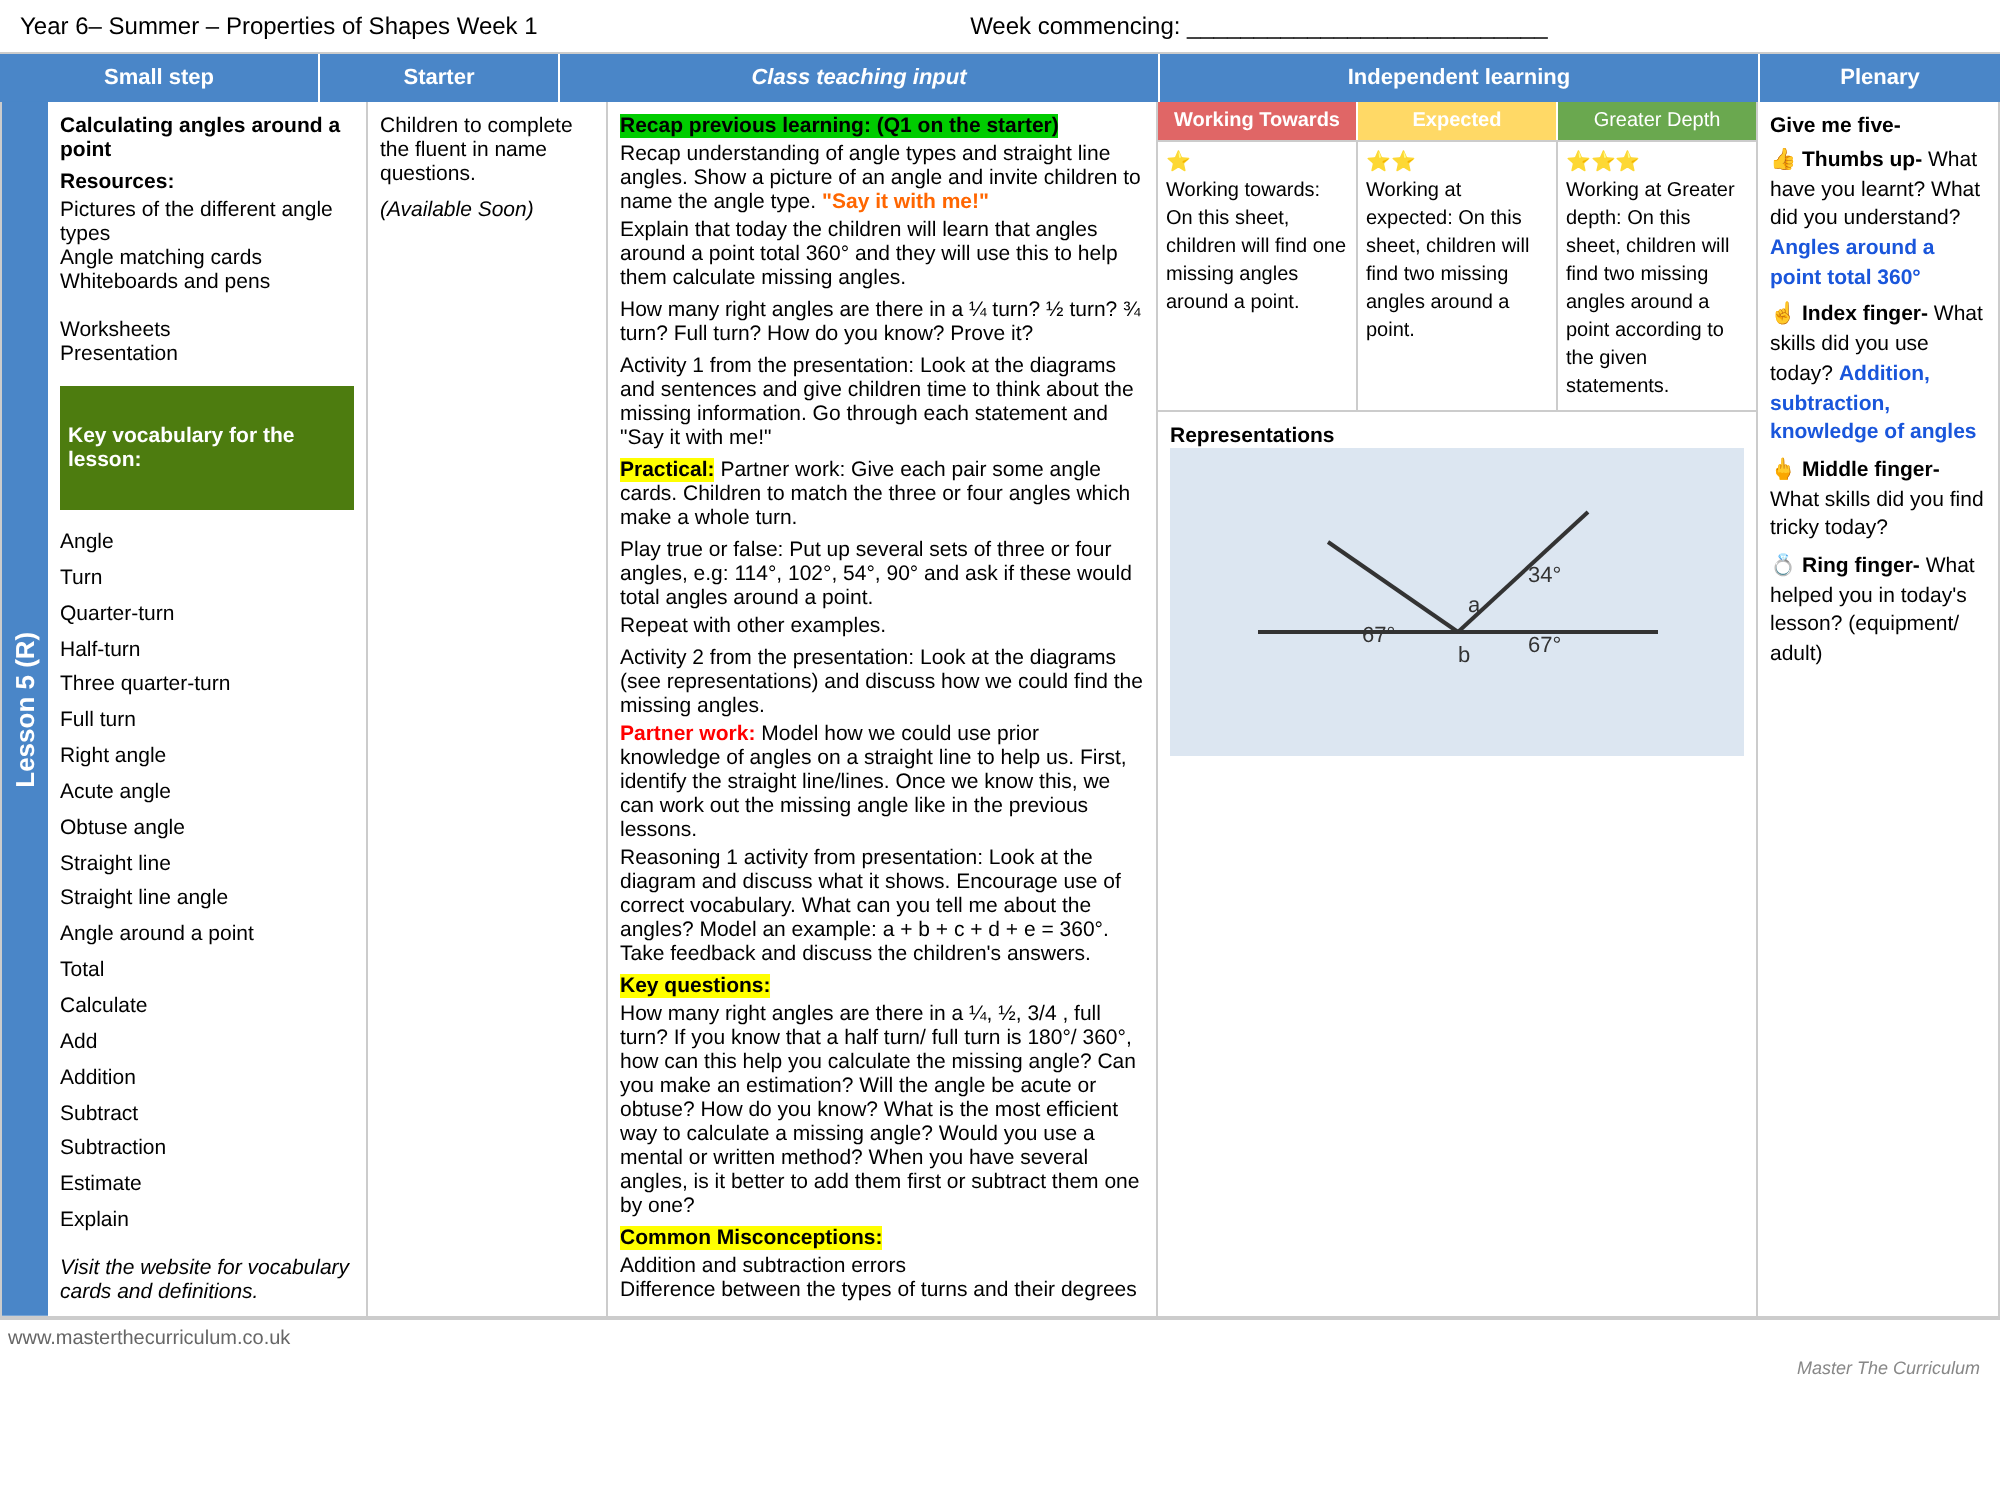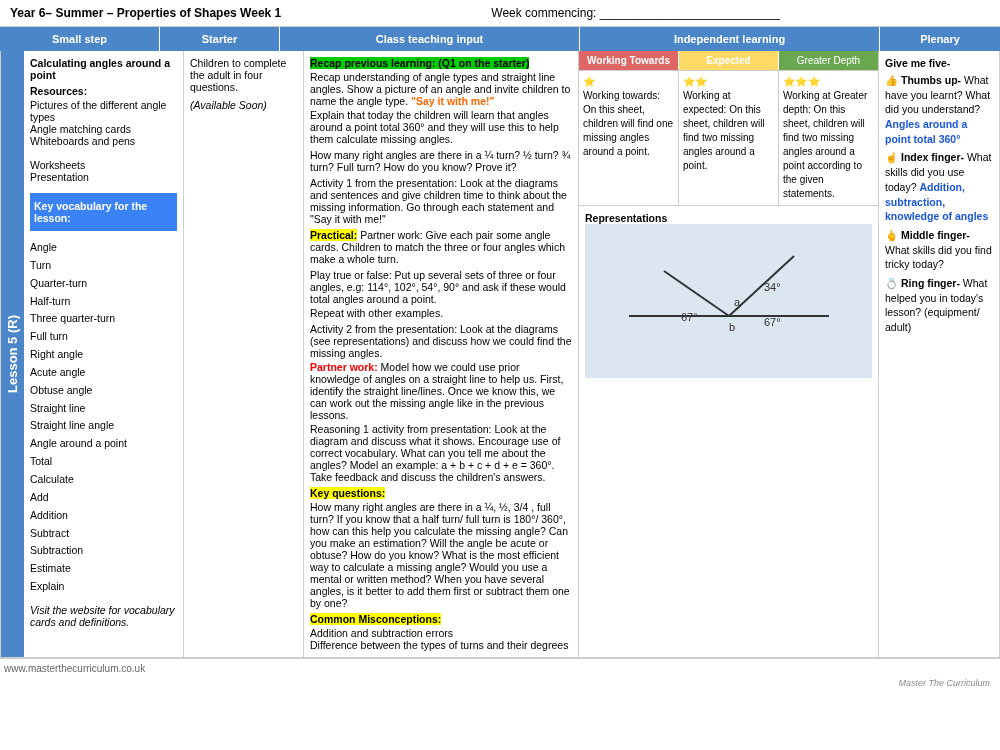--- a/index.html
+++ b/index.html
@@ -1,46 +1,46 @@
 <!DOCTYPE html>
 <html><head>
   <meta charset="utf-8">
   <style>
     * { box-sizing: border-box; margin: 0; padding: 0; }
     body { font-family: Arial, sans-serif; font-size: 11px; background: #fff; width: 1000px; }
 
     .page-header { display: flex; justify-content: space-between; align-items: center; padding: 6px 10px; border-bottom: 1px solid #ccc; }
-    .page-header-left { font-weight: bold; font-size: 12px; }
+    .page-header-left { font-weight: normal; font-size: 12px; }
     .page-header-center { font-size: 12px; flex: 1; text-align: center; }
 
     .col-headers { display: flex; background: #4a86c8; color: #fff; font-weight: bold; text-align: center; }
     .col-small-step { width: 160px; min-width: 160px; padding: 6px 4px; border-right: 1px solid #fff; }
     .col-starter { width: 120px; min-width: 120px; padding: 6px 4px; border-right: 1px solid #fff; }
-    .col-class-teaching { flex: 1; padding: 6px 4px; border-right: 1px solid #fff; }
+    .col-class-teaching { flex: 1; padding: 6px 4px; border-right: 1px solid #fff; font-style: italic; }
     .col-independent { width: 300px; min-width: 300px; padding: 6px 4px; border-right: 1px solid #fff; }
     .col-plenary { width: 120px; min-width: 120px; padding: 6px 4px; }
 
     .main-content { display: flex; border: 1px solid #ccc; border-top: none; }
 
     .lesson-label { writing-mode: vertical-rl; transform: rotate(180deg); background: #4a86c8; color: #fff; font-weight: bold; font-size: 13px; padding: 10px 4px; display: flex; align-items: center; justify-content: center; min-width: 22px; }
 
     .col-small-step-content { width: 160px; min-width: 160px; padding: 6px 6px; border-right: 1px solid #ccc; font-size: 10.5px; }
     .col-starter-content { width: 120px; min-width: 120px; padding: 6px 6px; border-right: 1px solid #ccc; font-size: 10.5px; }
     .col-class-teaching-content { flex: 1; padding: 6px 6px; border-right: 1px solid #ccc; font-size: 10.5px; }
     .col-independent-content { width: 300px; min-width: 300px; border-right: 1px solid #ccc; font-size: 10.5px; }
     .col-plenary-content { width: 120px; min-width: 120px; padding: 6px 6px; font-size: 10.5px; }
 
     .bold { font-weight: bold; }
     .underline { }
     .green-highlight { background-color: #00cc00; }
     .yellow-highlight { background-color: #ffff00; }
     .red-text { color: red; }
     .orange-text { color: #ff6600; }
 
-    .key-vocab { background: #3b82f6; color: #fff; font-weight: bold; display: inline-block; padding: 7px 4px; margin: 4px 0; }
+    .key-vocab { background: #4d7c0f; color: #fff; font-weight: bold; display: inline-block; padding: 19px 4px; margin: 4px 0; }
 
     .vocab-list { margin-top: 4px; line-height: 1.7; }
 
     .independent-sub-headers { display: flex; }
     .ind-working-towards { background: #e06666; color: #fff; font-weight: bold; text-align: center; padding: 4px 2px; flex: 1; font-size: 10px; border-right: 1px solid #fff; }
     .ind-expected { background: #ffd966; color: #fff; font-weight: bold; text-align: center; padding: 4px 2px; flex: 1; font-size: 10px; border-right: 1px solid #fff; }
     .ind-greater-depth { background: #6aa84f; color: #fff; font-weight: normal; text-align: center; padding: 4px 2px; flex: 1; font-size: 10px; }
 
     .ind-cells { display: flex; font-size: 10px; border-top: 1px solid #ccc; }
     .ind-cell { flex: 1; padding: 4px 4px; border-right: 1px solid #ccc; line-height: 1.4; }
@@ -109,21 +109,21 @@
         <div>Addition</div>
         <div>Subtract</div>
         <div>Subtraction</div>
         <div>Estimate</div>
         <div>Explain</div>
       </div>
     <div style="margin-top:8px; font-style:italic;">Visit the website for vocabulary cards and definitions.</div>
   </div>
 
   <div class="col-starter-content">
-    <div style="margin-bottom:6px;">Children to complete the adult in four questions.</div>
+    <div style="margin-bottom:6px;">Children to complete the fluent in name questions.</div>
     <div style="font-style:italic;">(Available Soon)</div>
   </div>
 
   <div class="col-class-teaching-content">
     <div style="margin-bottom:2px;">
       <span class="green-highlight bold">Recap previous learning: (Q1 on the starter)</span>
     </div>
     <div style="margin-bottom:2px;">
       <span>Recap understanding of angle types and straight line angles. Show a picture of an angle and invite children to name the angle type.</span> <span class="orange-text bold">"Say it with me!"</span>
     </div>

